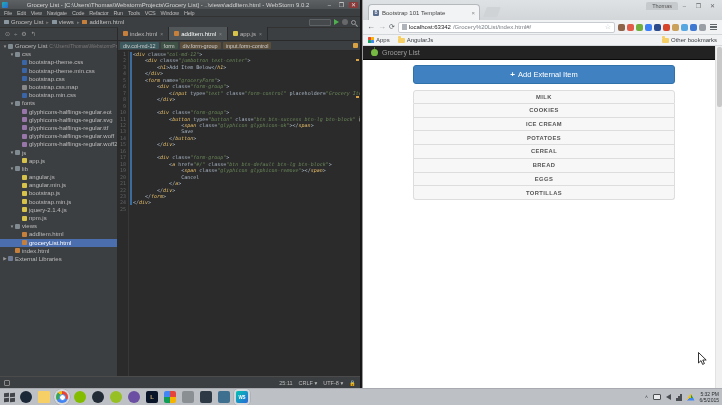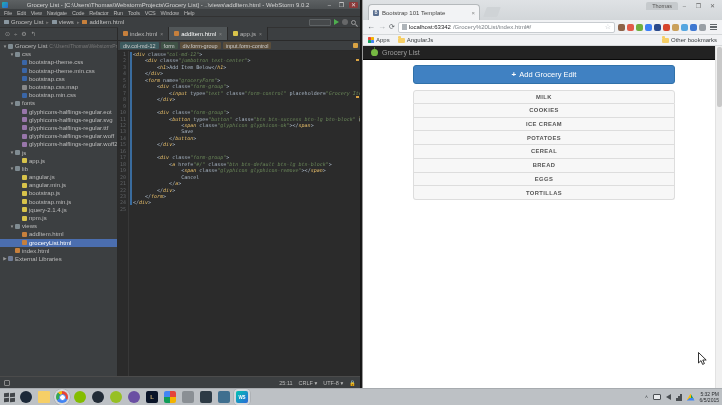--- a/index.html
+++ b/index.html
@@ -463,21 +463,21 @@
         <span>Other bookmarks</span>
       </span>
     </div>
     <div class="cr-page">
       <div class="pg-navbar">
         <span class="apple"></span>
         <span class="pg-brand">Grocery List</span>
       </div>
       <button class="pg-add">
         <span class="plus">+</span>
-        <span>Add Grocery Edit</span>
+        <span>Add External Item</span>
       </button>
       <div class="pg-list" id="pg-list">
           <div class="pg-item">MILK</div>
           <div class="pg-item">COOKIES</div>
           <div class="pg-item">ICE CREAM</div>
           <div class="pg-item">POTATOES</div>
           <div class="pg-item">CEREAL</div>
           <div class="pg-item">BREAD</div>
           <div class="pg-item">EGGS</div>
           <div class="pg-item">TORTILLAS</div>

